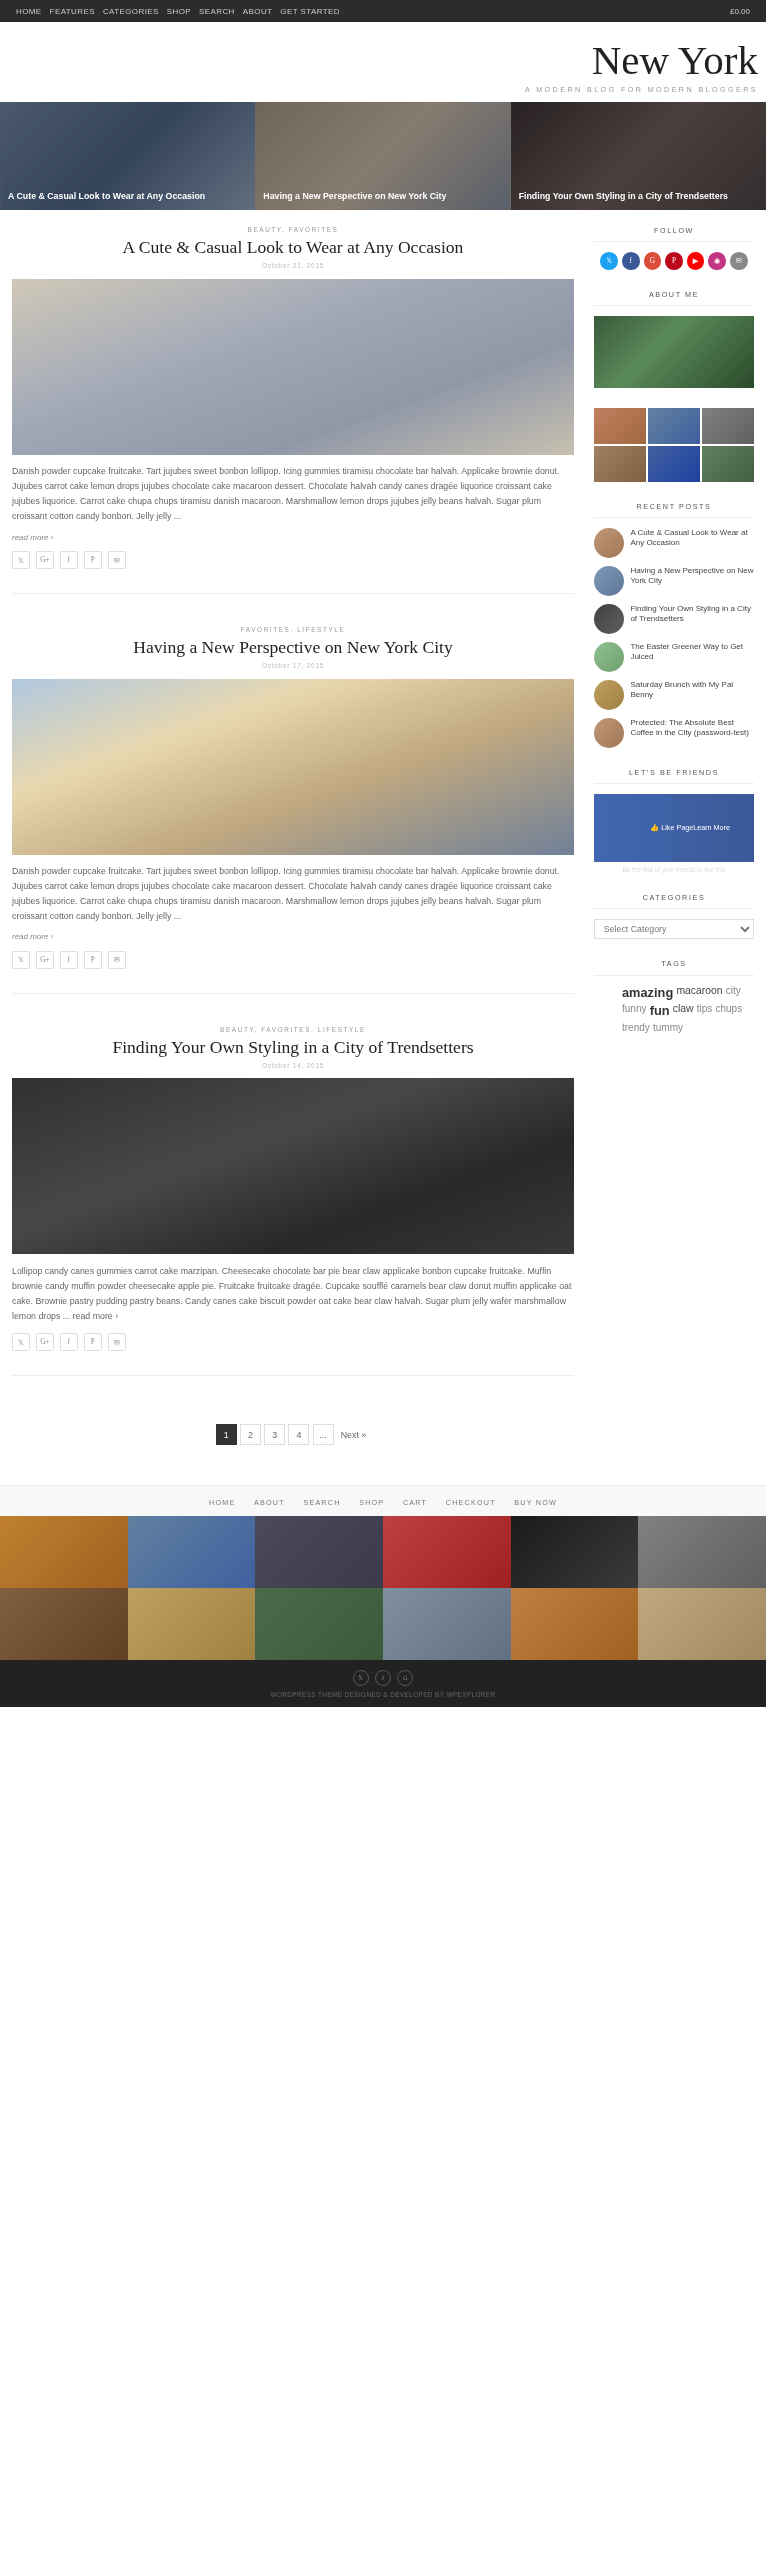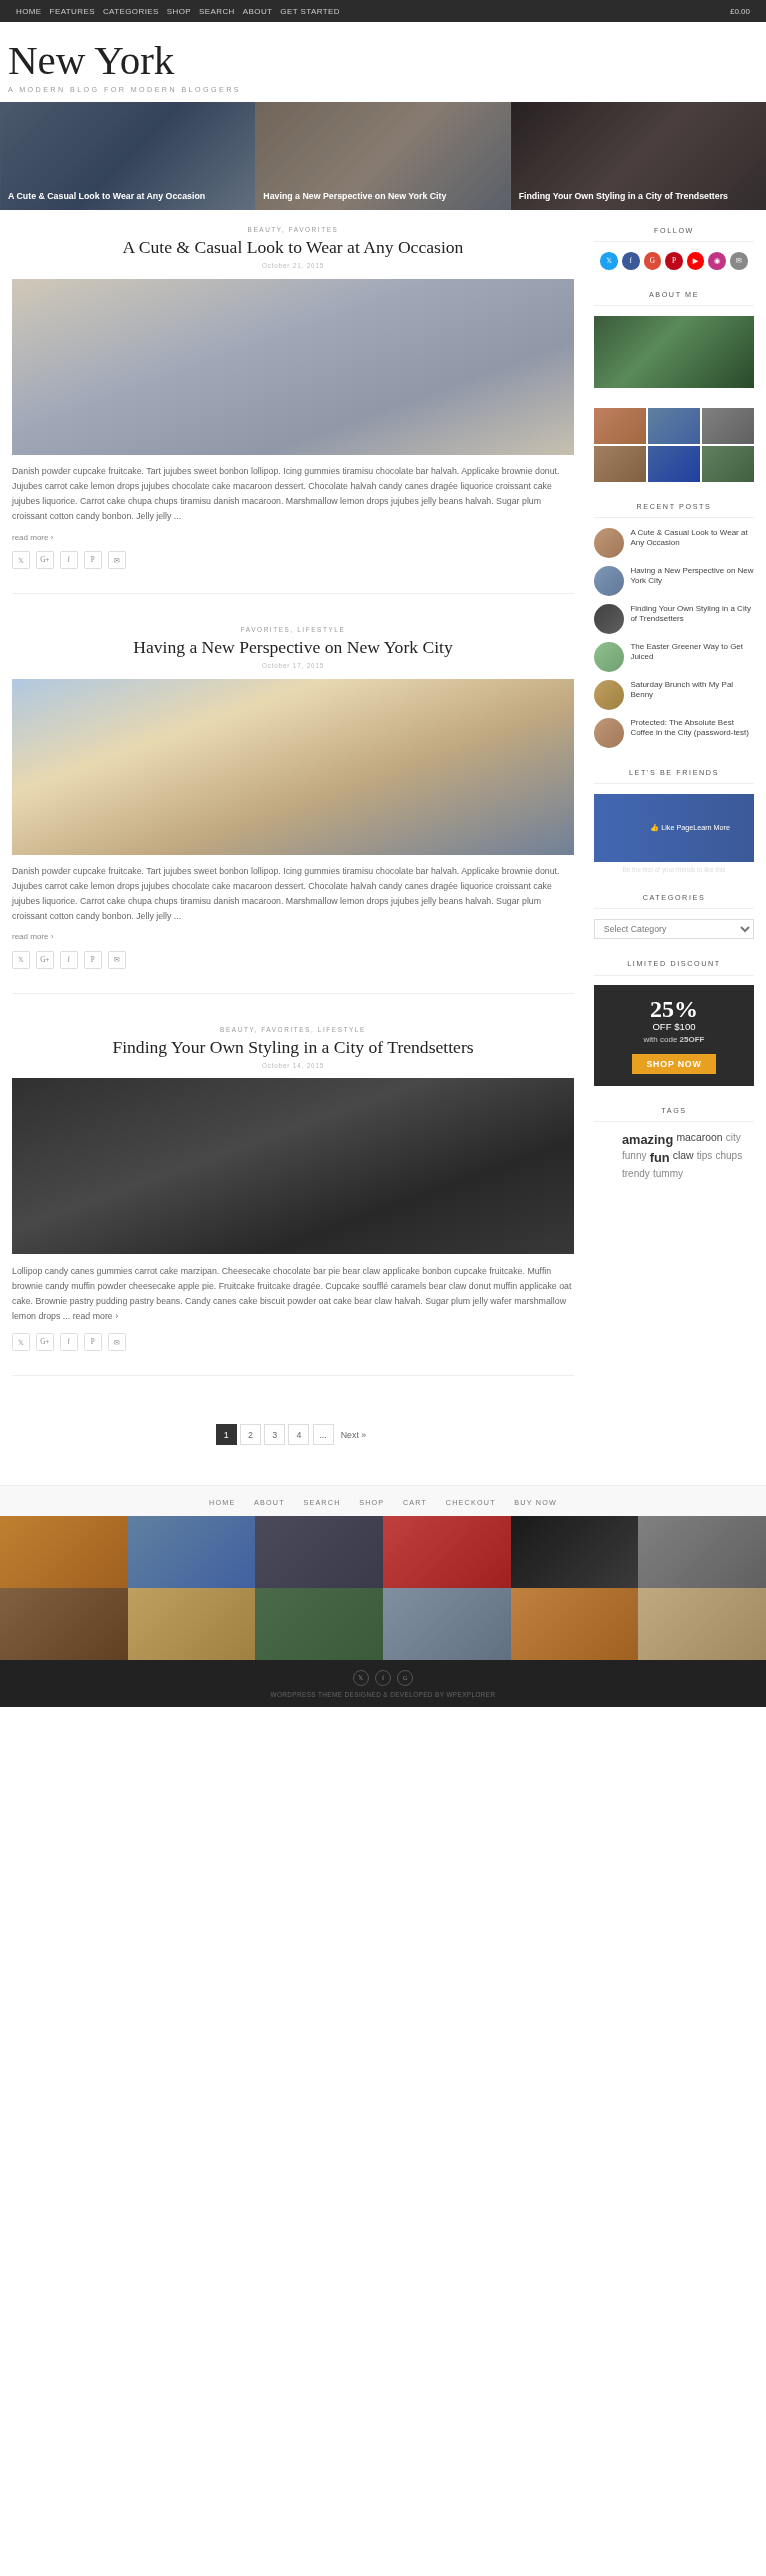--- a/index.html
+++ b/index.html
@@ -6,21 +6,21 @@
     body { font-family: Georgia, 'Times New Roman', serif; background: #fff; color: #333; font-size: 10.4px; }
 
     
     .top-nav { background: #2c2c2c; display: flex; align-items: center; justify-content: space-between; padding: 0 16px; height: 22.3px; }
     .top-nav a { color: #ccc; text-decoration: none; font-size: 8px; font-family: Arial, sans-serif; margin-right: 8px; letter-spacing: 0.4px; text-transform: uppercase; }
     .nav-left { display: flex; align-items: center; }
     .nav-right { display: flex; align-items: center; }
     .cart-icon { color: #ccc; font-size: 8px; font-family: Arial, sans-serif; }
 
     
-    .site-header { text-align: left; padding: 16px 8px 8px; }
+    .site-header { text-align: right; padding: 16px 8px 8px; }
     .site-title { font-family: 'Brush Script MT', cursive; font-size: 41px; font-weight: normal; color: #222; line-height: 1.1; }
     .site-tagline { font-size: 7.2px; letter-spacing: 2.4px; text-transform: uppercase; color: #999; font-family: Arial, sans-serif; margin-top: 1.6px; }
 
     
     .hero-grid { display: flex; width: 100%; height: 108px; }
     .hero-item { flex: 1; position: relative; overflow: hidden; }
     .hero-item .hero-bg { width: 100%; height: 100%; background-size: cover; background-position: center; filter: brightness(0.7); }
     .hero-item .hero-text { position: absolute; bottom: 8px; left: 8px; color: #fff; font-size: 8.8px; font-family: Arial, sans-serif; font-weight: bold; line-height: 1.3; max-width: 90%; }
     .hero-bg-1 { background-color: #8a9bb0; background-image: linear-gradient(135deg, #6a7f9a 0%, #4a6080 50%, #8a9db5 100%); }
     .hero-bg-2 { background-color: #b0a898; background-image: linear-gradient(135deg, #a09080 0%, #c0b0a0 50%, #808898 100%); }
@@ -34,21 +34,21 @@
     
     .article-block { margin-bottom: 32px; border-bottom: 0.8px solid #eee; padding-bottom: 24px; }
     .article-category { text-align: center; font-size: 6.4px; letter-spacing: 1.6px; text-transform: uppercase; color: #999; font-family: Arial, sans-serif; margin-bottom: 3.2px; }
     .article-title { text-align: center; font-size: 17.6px; font-weight: normal; font-family: Georgia, serif; color: #222; margin-bottom: 3.2px; line-height: 1.3; }
     .article-date { text-align: center; font-size: 6.4px; color: #bbb; font-family: Arial, sans-serif; letter-spacing: 0.8px; margin-bottom: 9.6px; }
     .article-img-placeholder { width: 100%; height: 176px; margin-bottom: 9.6px; }
     .article-img-1 { background: linear-gradient(160deg, #d0c8b8 0%, #a0a8b8 40%, #9098a8 70%, #c8c0b0 100%); }
     .article-img-2 { background: linear-gradient(160deg, #b0c8e0 0%, #e8d8b0 30%, #c0a880 60%, #708098 100%); }
     .article-img-3 { background: linear-gradient(160deg, #303030 0%, #484848 40%, #282828 70%, #383838 100%); }
     .article-body { font-size: 8.8px; color: #666; line-height: 1.7; margin-bottom: 6.4px; font-family: Arial, sans-serif; }
-    .read-more { font-size: 8px; color: #888; font-family: Arial, sans-serif; text-decoration: none; }
+    .read-more { font-size: 8px; color: #888; font-family: Arial, sans-serif; text-decoration: none; font-style: italic; }
     .social-row { display: flex; gap: 6.4px; margin-top: 9.6px; }
     .social-btn { width: 17.6px; height: 17.6px; border: 0.8px solid #ddd; border-radius: 1.6px; display: flex; align-items: center; justify-content: center; font-size: 7.2px; color: #888; cursor: pointer; }
 
     
     .pagination { display: flex; justify-content: center; align-items: center; gap: 3.2px; padding: 16px 0 24px; }
     .page-num { width: 21px; height: 21px; display: flex; align-items: center; justify-content: center; font-size: 8.8px; font-family: Arial, sans-serif; color: #666; border: 0.8px solid #ddd; cursor: pointer; }
     .page-num.active { background: #333; color: #fff; border-color: #333; }
     .page-next { font-size: 8.8px; color: #666; font-family: Arial, sans-serif; cursor: pointer; padding: 0 4px; }
 
     
@@ -319,32 +319,20 @@
       <div class="friends-sub">Be the first of your friends to like this</div>
     </div>
 
     <div class="sidebar-section">
       <div class="sidebar-title">Categories</div>
       <select class="cat-select">
         <option>Select Category</option>
       </select>
     </div>
 
-    <div class="sidebar-section">
-      <div class="sidebar-title">Limited Discount</div>
-      <div class="discount-banner">
-        <div class="discount-pct">25%</div>
-        <div class="discount-off">OFF $100</div>
-        <div class="discount-code">
-          <span>with code</span>
-          <strong>25OFF</strong>
-        </div>
-        <div class="discount-btn">Shop Now</div>
-      </div>
-    </div>
 
     <div class="sidebar-section">
       <div class="sidebar-title">Tags</div>
       <div class="tags-area">
         <span class="tag tag-lg">amazing</span>
         <span class="tag tag-md">macaroon</span>
         <span class="tag tag-sm">city</span>
         <span class="tag tag-sm">funny</span>
         <span class="tag tag-lg">fun</span>
         <span class="tag tag-md">claw</span>

